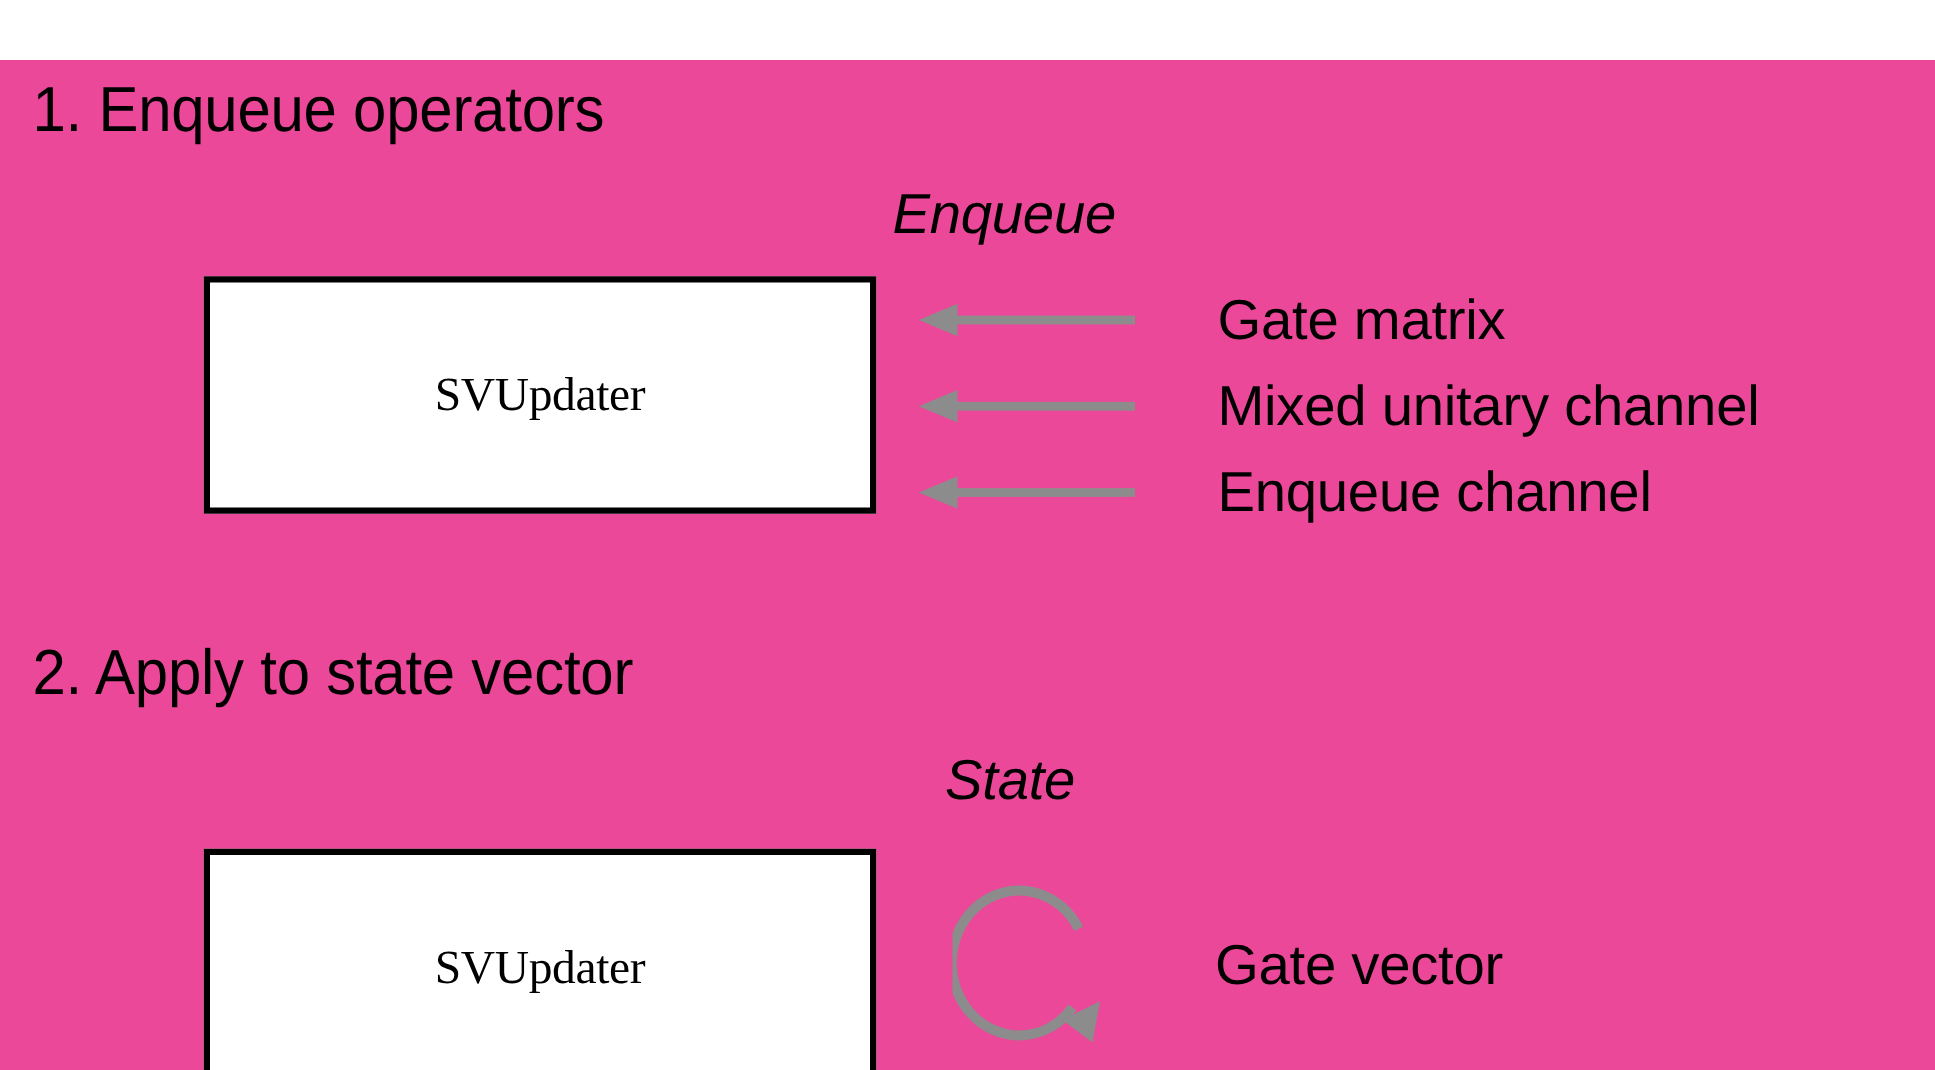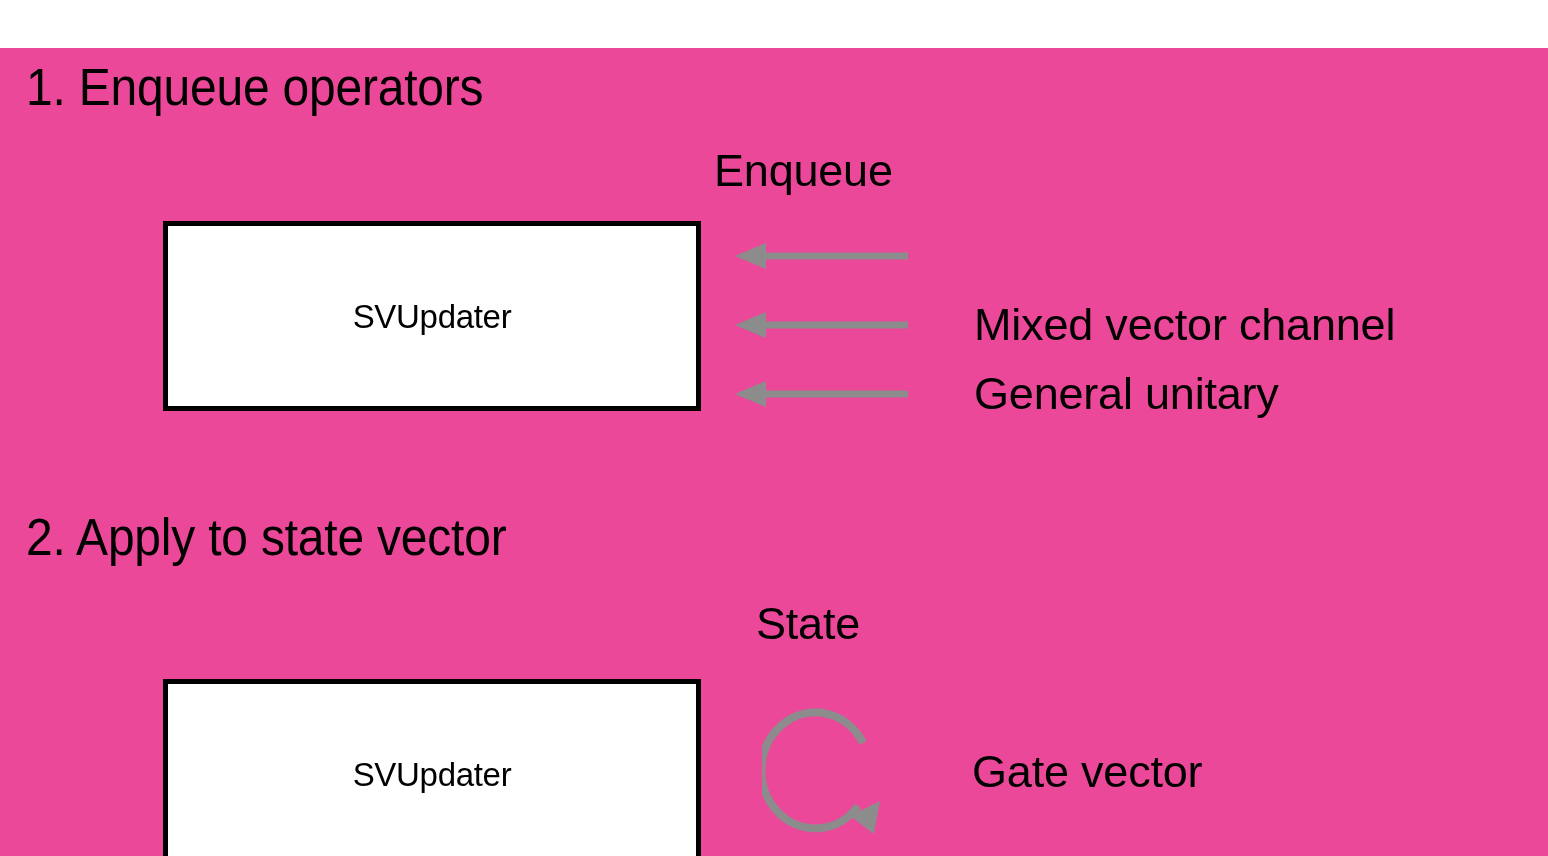--- a/index.html
+++ b/index.html
@@ -40,41 +40,42 @@
   .component-box {
     position: absolute;
     box-sizing: border-box;
     border: 5px solid #000000;
     background: #ffffff;
     display: flex;
     align-items: center;
     justify-content: center;
   }
   .component-box .box-label {
-    font-family: Liberation Sans, sans-serif;
-    font-size: 33px;
+    font-family: Liberation Serif, serif;
+    font-size: 38px;
     line-height: 1;
     font-weight: 400;
     color: #000000;
     white-space: nowrap;
     letter-spacing: -0.3px;
   }
   #box-enqueue { left: 163px; top: 173px; width: 538px; height: 190px; }
   #box-apply   { left: 163px; top: 631px; width: 538px; height: 190px; }
 
   
   .flow-caption {
     position: absolute;
     font-family: "Liberation Sans", "DejaVu Sans", sans-serif;
     font-size: 45px;
     line-height: 1;
     font-weight: 400;
     color: #000000;
     white-space: nowrap;
     letter-spacing: -0.2px;
+    font-style: italic;
   }
   #caption-enqueue { left: 714px; top: 100px; }
   #caption-apply   { left: 756px; top: 553px; }
 
   
   .arrow-row {
     position: absolute;
     left: 730px;
     width: 182px;
     height: 34px;
@@ -156,24 +157,25 @@
 
   <div class="arrow-row" id="arrow-row-2">
     <svg viewBox="0 0 182 34" xmlns="http://www.w3.org/2000/svg" aria-hidden="true">
       <g fill="#8c8c8c">
         <polygon points="5,17 36,4 36,30"></polygon>
         <rect x="34" y="13.5" width="144" height="7"></rect>
       </g>
     </svg>
   </div>
 
+  <div class="operand-label" id="operand-label-0">Gate matrix</div>
 
-  <div class="operand-label" id="operand-label-1">Mixed vector channel</div>
+  <div class="operand-label" id="operand-label-1">Mixed unitary channel</div>
 
-  <div class="operand-label" id="operand-label-2">General unitary</div>
+  <div class="operand-label" id="operand-label-2">Enqueue channel</div>
 
   <div class="section-heading" id="heading-2">2. Apply to state vector</div>
 
   <div class="component-box" id="box-apply">
     <span class="box-label">SVUpdater</span>
   </div>
 
   <div class="flow-caption" id="caption-apply">State</div>
 
   <div id="circular-arrow">

